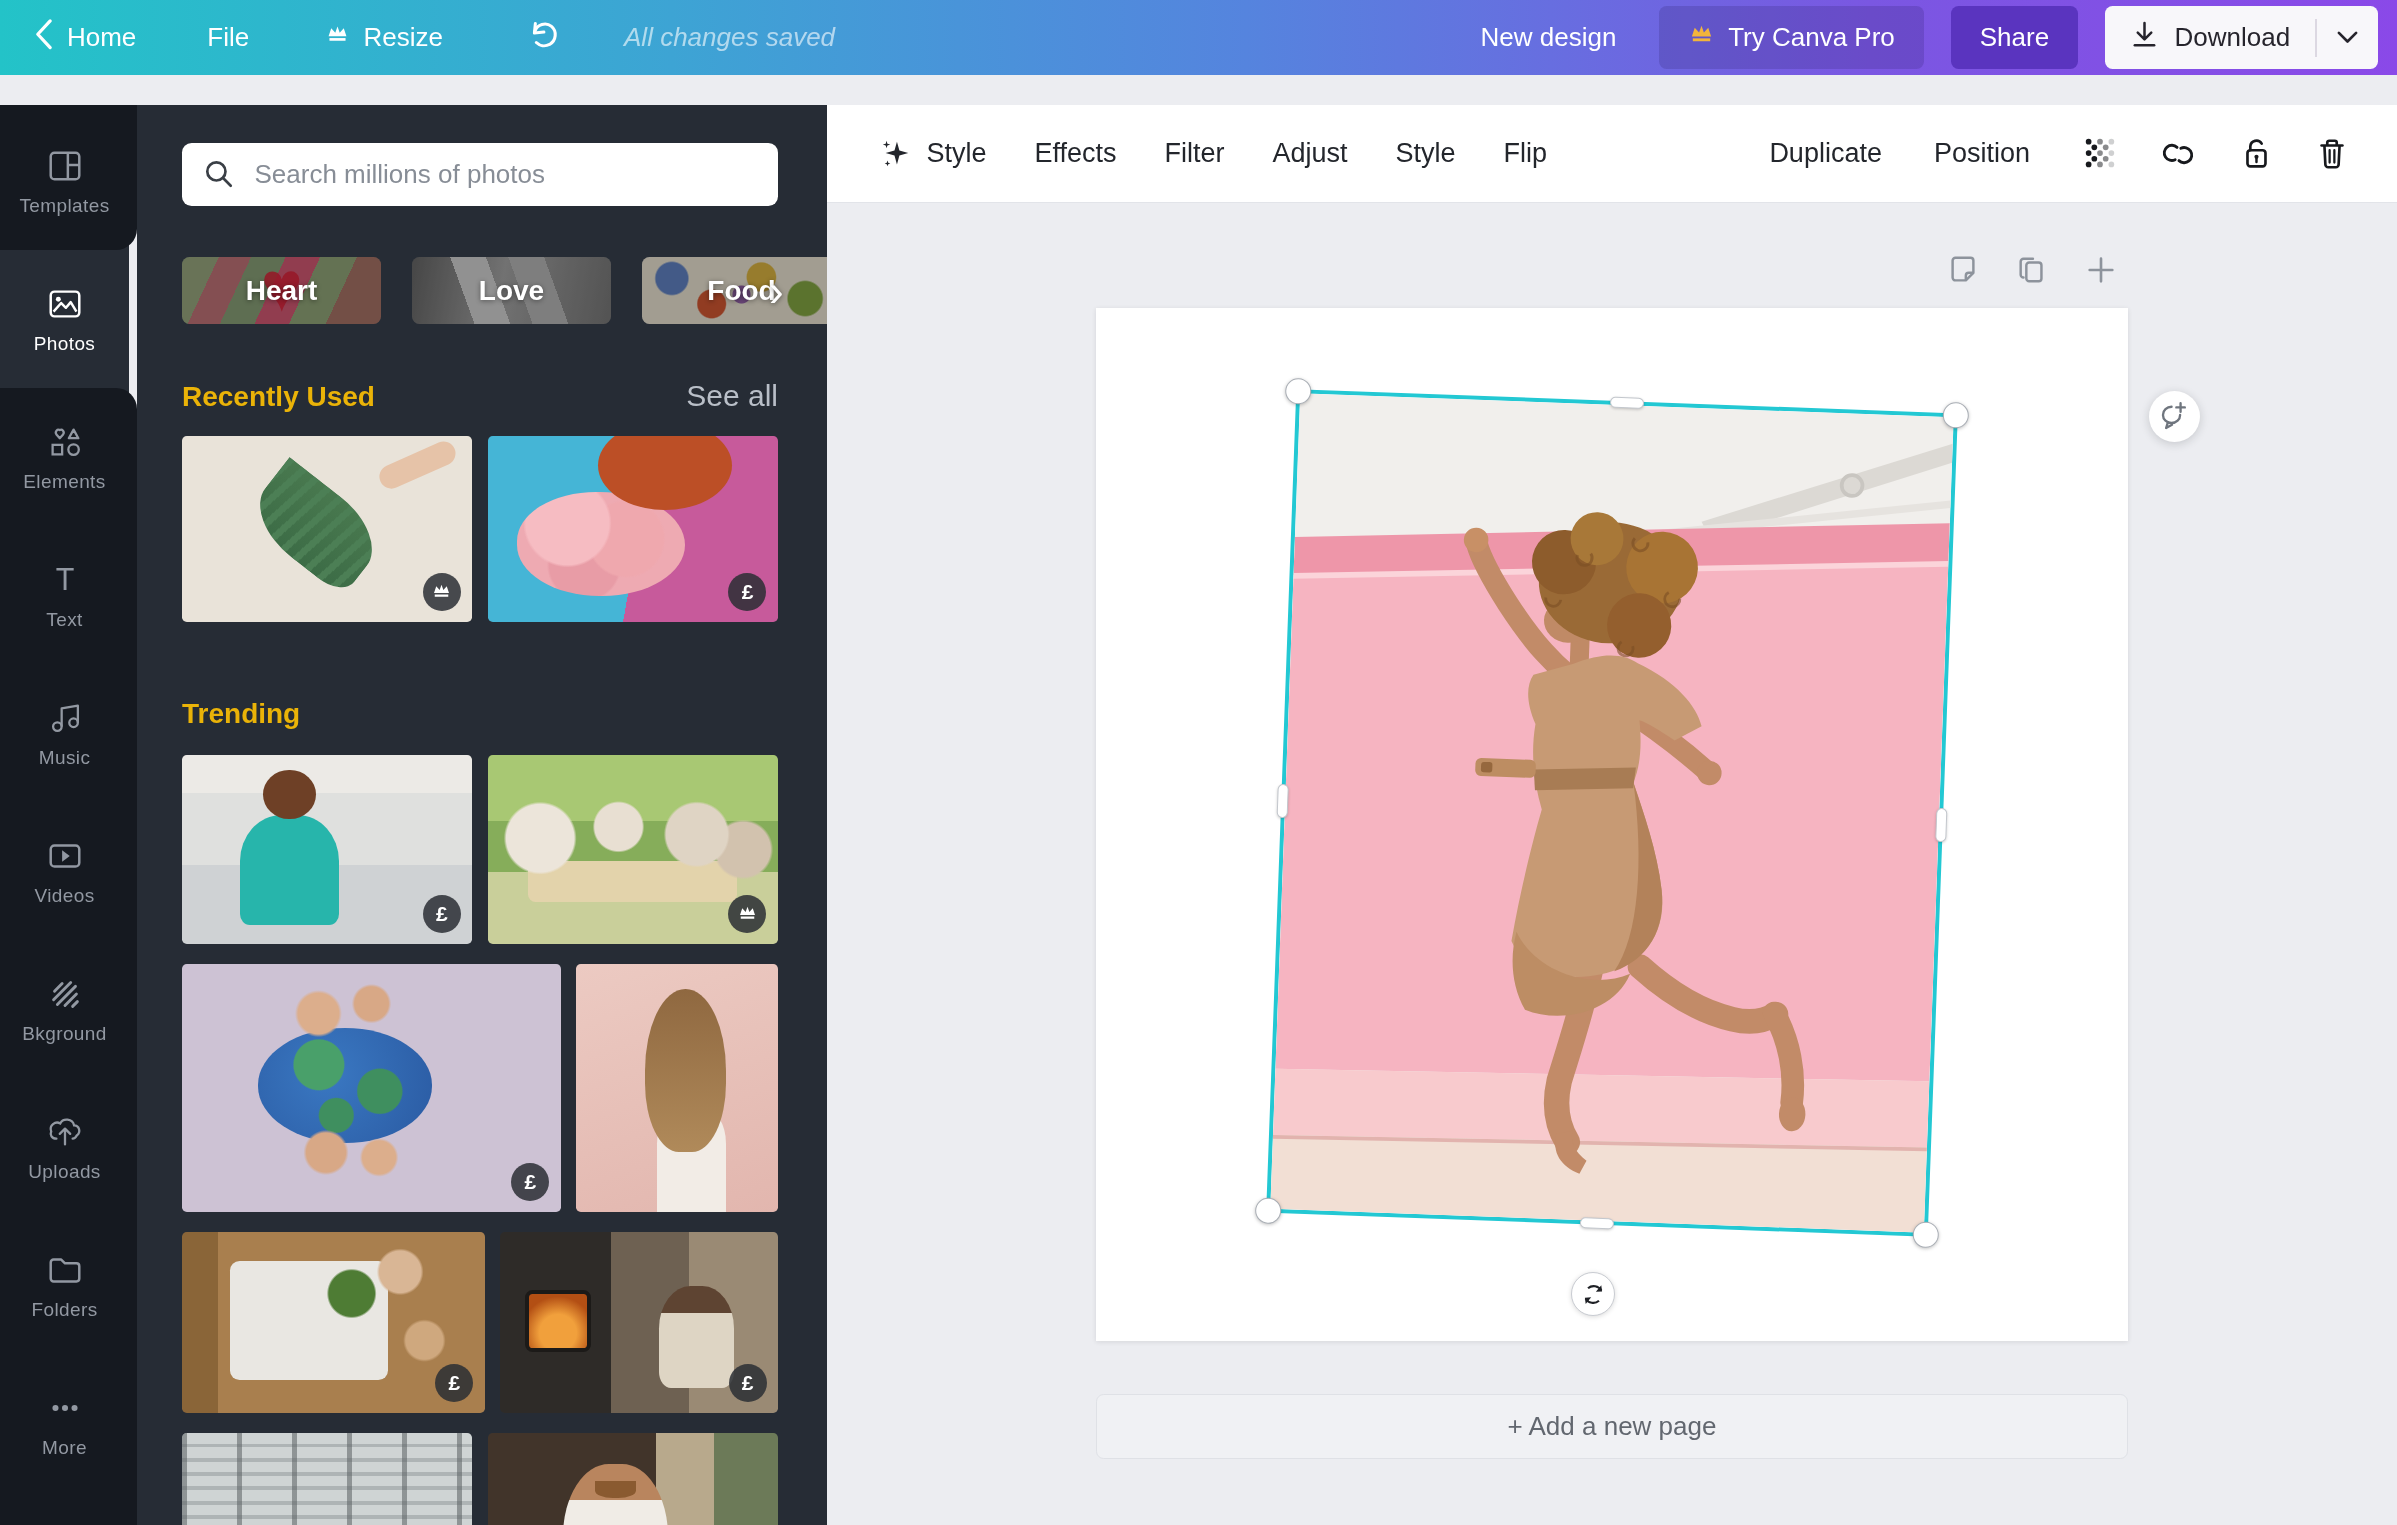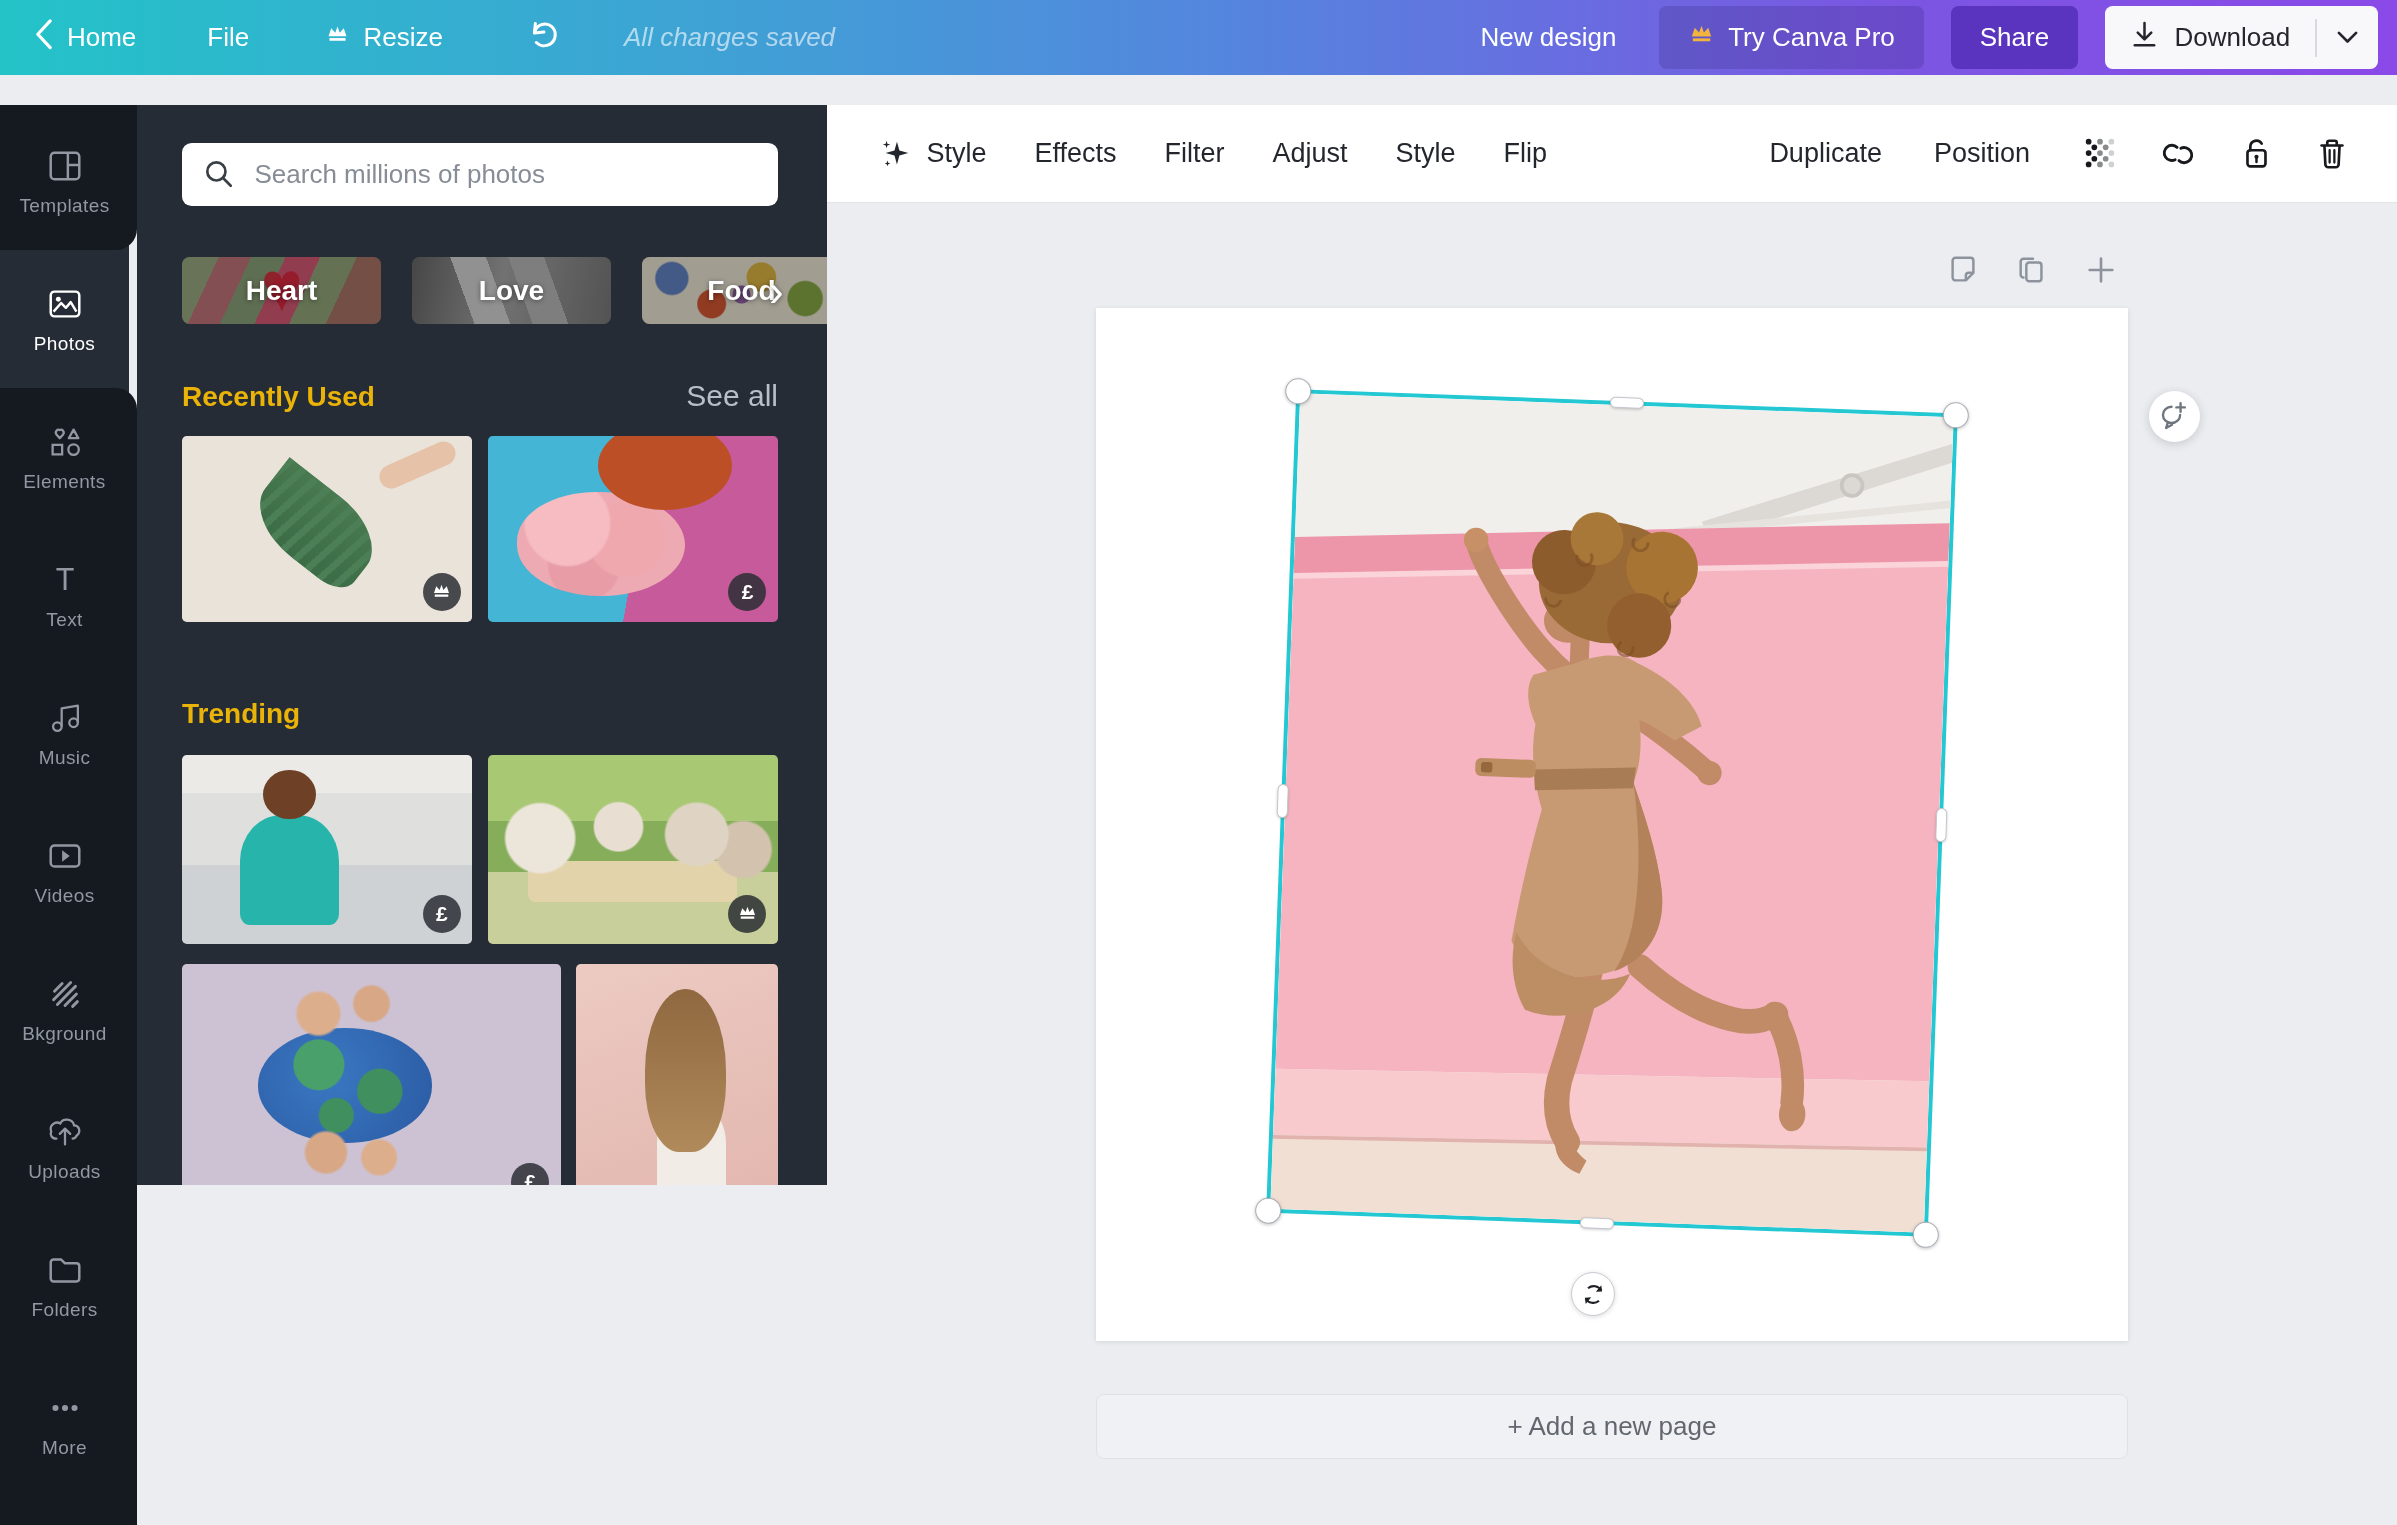--- a/index.html
+++ b/index.html
@@ -32,21 +32,21 @@
   .rail-dark{position:absolute;left:0;width:137px;background:#151920;}
   .rail-dark.top{top:0;height:145px;border-bottom-right-radius:21px;}
   .rail-dark.bottom{top:283px;height:1138px;border-top-right-radius:21px;}
   .rail-items{position:relative;padding-top:7.6px;}
   .rail-item{position:relative;height:138px;display:flex;flex-direction:column;align-items:center;justify-content:center;gap:9.6px;color:#9298a2;cursor:pointer;}
   .rail-item .ri-label{font-size:19px;letter-spacing:0.4px;}
   .rail-item.active{color:#fff;}
   .rail-item svg{display:block;}
 
   
-  .panel{position:absolute;left:137px;top:105px;width:690px;height:1080px;background:#262c35;padding:38px 49px 0 45px;overflow:hidden;}
+  .panel{position:absolute;left:137px;top:105px;width:690px;height:1420px;background:#262c35;padding:38px 49px 0 45px;overflow:hidden;}
   .searchbox{height:63px;background:#fff;border-radius:9.6px;display:flex;align-items:center;padding:0 21px;gap:17px;}
   .searchbox input{border:none;outline:none;flex:1;font-size:26px;color:#33373d;background:transparent;}
   .searchbox input::placeholder{color:#878d96;}
   .chips{position:relative;display:flex;gap:31px;margin-top:51px;}
   .chip{position:relative;flex:0 0 199px;height:67px;border-radius:7.6px;overflow:hidden;cursor:pointer;}
   .chip .shade{position:absolute;inset:0;background:rgba(0,0,0,0.25);}
   .chip .chip-label{position:absolute;inset:0;display:flex;align-items:center;justify-content:center;color:#fff;font-weight:700;font-size:28px;z-index:2;text-shadow:0 1px 5.7px rgba(0,0,0,0.45);}
   .chip-heart{background:linear-gradient(115deg,#8c9a74 0 16%,#b06a6e 16% 30%,#7e936e 30% 45%,#c2526a 45% 60%,#86986f 60% 76%,#9a6a5e 76%);}
   .chip-heart::before{content:"♥";position:absolute;left:50%;top:50%;transform:translate(-50%,-55%);font-size:71px;color:rgba(150,22,38,0.85);z-index:1;}
   .chip-love{background:linear-gradient(100deg,#5e5e5e,#989898 45%,#6f6f6f);}

